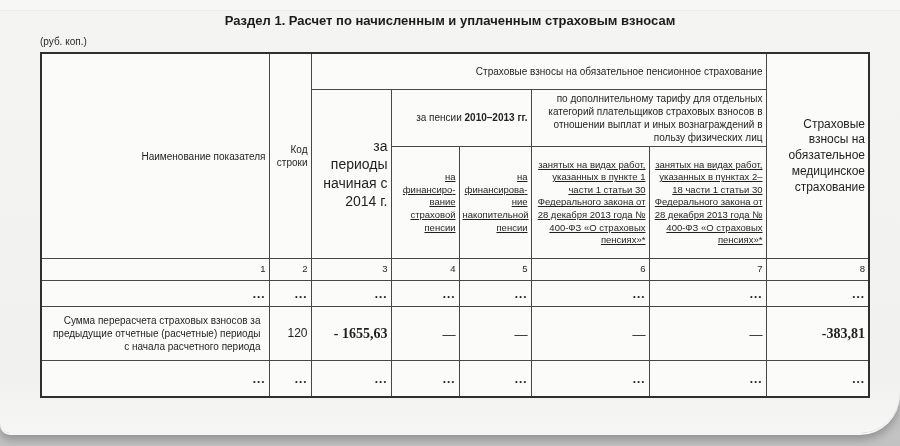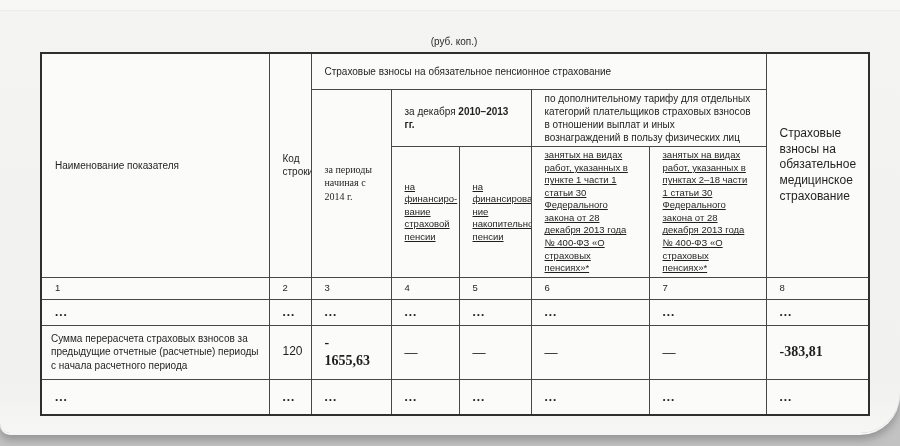--- a/index.html
+++ b/index.html
@@ -18,42 +18,42 @@
   .sheet::before { 
     content: ""; position: absolute; left: 0; top: 0; width: 100%; height: 10px;
     background: #f7f7f6; border-bottom: 1px solid #ececeb;
   }
   .doc-title {
     position: absolute; left: 0; top: 13px; width: 900px;
     text-align: center; font-size: 13px; font-weight: bold; color: #1c1c1c;
   }
   .units-note {
     position: absolute; left: 40px; top: 36px; width: 828px;
-    text-align: center; font-size: 10px; color: #2a2a2a;
+    text-align: left; font-size: 10px; color: #2a2a2a;
   }
   table.main {
     position: absolute; left: 40px; top: 52px;
     width: 828px; table-layout: fixed;
     border-collapse: collapse;
     background: #fbfbfa;
   }
   table.main td {
     border: 1px solid #474747;
-    text-align: left; vertical-align: middle;
+    text-align: right; vertical-align: middle;
     color: #1f1f1f;
-    padding: 2px 13px;
+    padding: 2px 3px;
     line-height: 1.32;
     overflow: hidden;
   }
   table.main { border: 2px solid #2f2f2f; }
   .h-row-a td { height: 36px; font-size: 10px; }
   .h-row-b td { height: 56px; font-size: 10px; margin-top: 15px; }
   .h-row-c td { height: 112px; font-size: 9.5px; text-decoration: underline; }
   td.cell-name-h, td.cell-code-h { font-size: 10px; }
-  td.cell-since2014 { font-size: 10px; font-family: Liberation Serif, serif; }
+  td.cell-since2014 { font-size: 14px; }
   td.cell-medical-h { font-size: 12px; }
   .num-row td { height: 22px; font-size: 9.5px; color: #333; border-top-width: 2px; border-bottom-width: 2px; }
   .body-row td { border-top-width: 2px; border-bottom-width: 2px; }
   .ellipsis-row td { height: 26px; }
   .ellipsis-row-b td { height: 36px; }
   .data-row td { height: 54px; }
   .dots {
     font-family: "Liberation Serif", serif;
     font-weight: bold; font-size: 13px; letter-spacing: 1px; color: #1c3a6c;
   }
@@ -71,20 +71,21 @@
     font-family: "Liberation Serif", serif;
     font-weight: bold; font-size: 13px; color: #1c3a6c;
   }
   .bold { font-weight: bold; }
 </style>
 </head>
 <body>
 
 <div class="sheet">
 
+  <div class="doc-title">Раздел 1. Расчет по начисленным и уплаченным страховым взносам</div>
 
   <div class="units-note">(руб. коп.)</div>
 
   <table class="main">
     <colgroup>
       <col style="width:228px">
         <col style="width:42px">
         <col style="width:80px">
       <col style="width:68px">
         <col style="width:72px">
@@ -96,21 +97,21 @@
     <tbody>
         <tr class="h-row-a">
       <td rowspan="3" class="cell-name-h">Наименование показателя</td>
       <td rowspan="3" class="cell-code-h">Код строки</td>
       <td colspan="5">Страховые взносы на обязательное пенсионное страхование</td>
       <td rowspan="3" class="cell-medical-h">Страховые взносы на обязательное медицинское страхование</td>
     </tr>
 
     <tr class="h-row-b">
       <td rowspan="2" class="cell-since2014">за периоды начиная с 2014 г.</td>
-      <td colspan="2"><span>за декабря </span><span class="bold">2010–2013 гг.</span></td>
+      <td colspan="2"><span>за пенсии </span><span class="bold">2010–2013 гг.</span></td>
       <td colspan="2">по дополнительному тарифу для отдельных категорий плательщиков страховых взносов в отношении выплат и иных вознаграждений в пользу физических лиц</td>
     </tr>
 
     <tr class="h-row-c">
       <td>на финансиро­вание страховой пенсии</td>
       <td>на финансирова­ние накопительной пенсии</td>
       <td>занятых на видах работ, указанных в пункте 1 части 1 статьи 30 Федерального закона от 28 декабря 2013 года № 400-ФЗ «О страховых пенсиях»*</td>
       <td>занятых на видах работ, указанных в пунктах 2–18 части 1 статьи 30 Федерального закона от 28 декабря 2013 года № 400-ФЗ «О страховых пенсиях»*</td>
     </tr>
 

